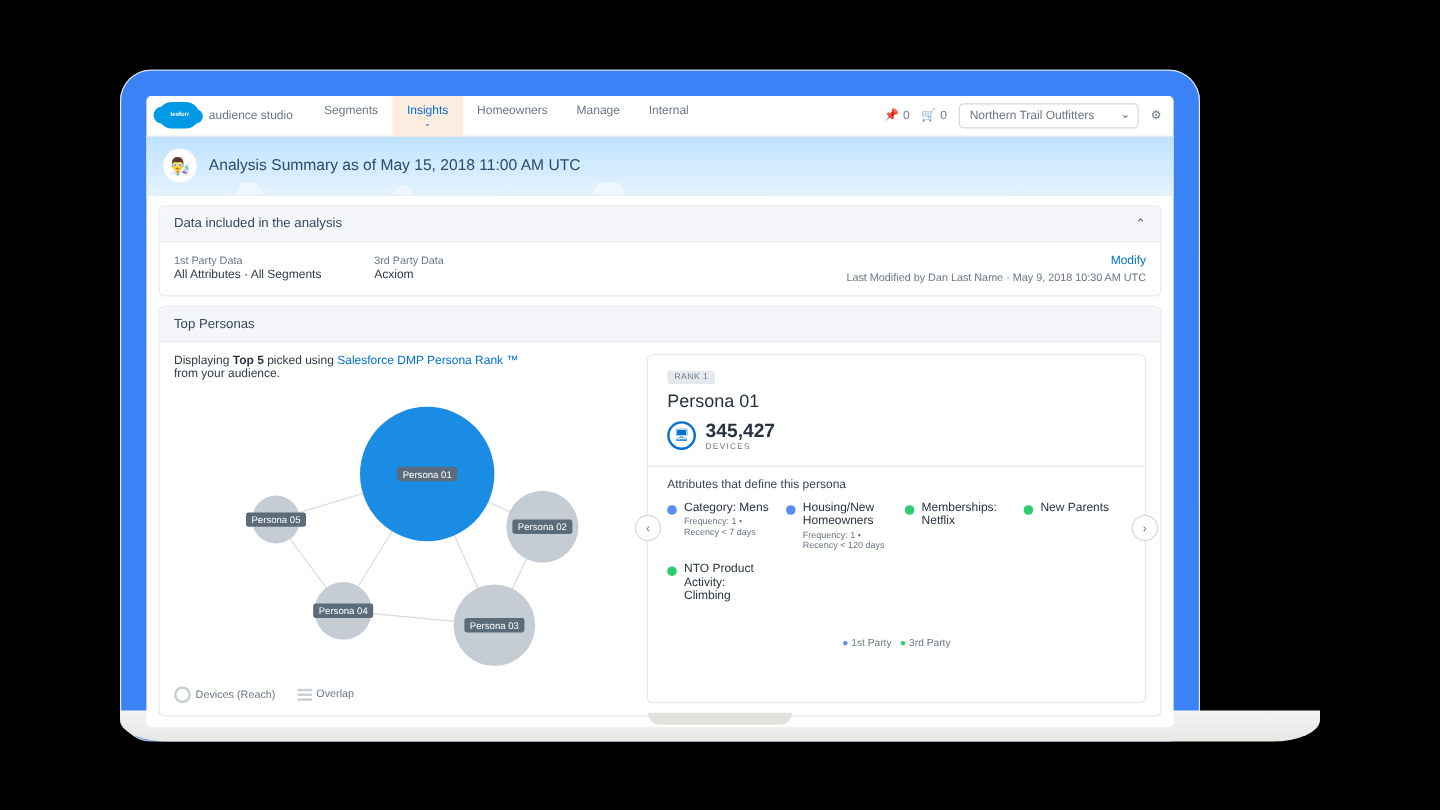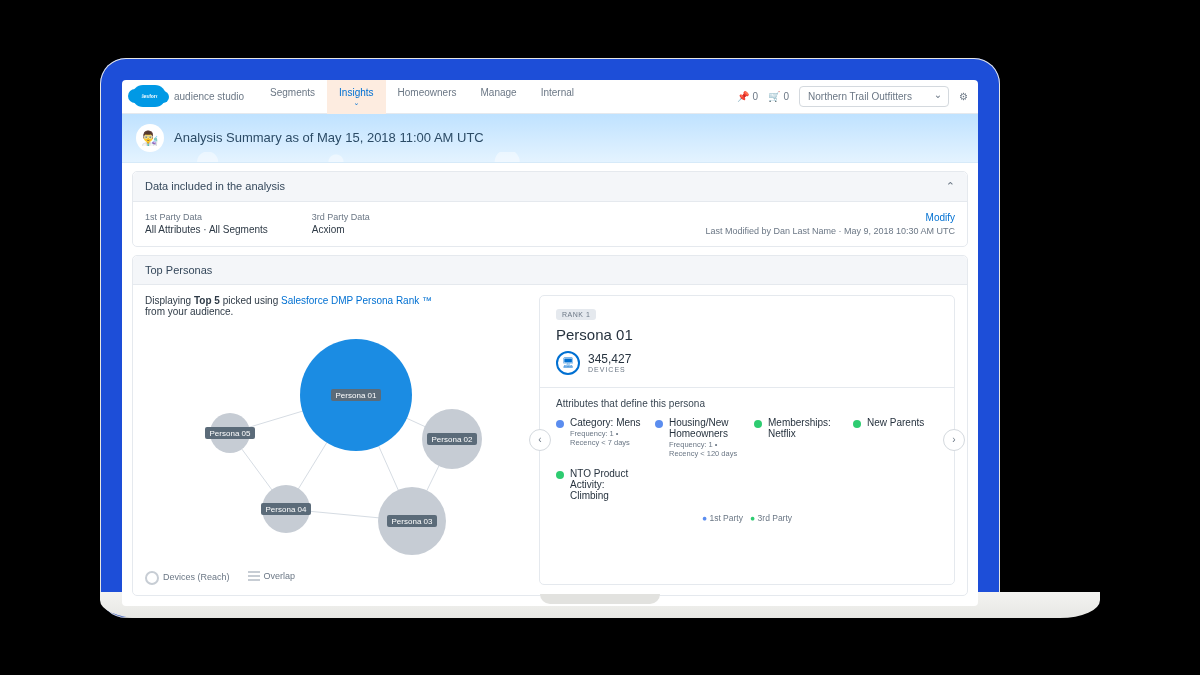--- a/index.html
+++ b/index.html
@@ -12,21 +12,21 @@
     --dark-text:#2e3a46;
     --sky-1:#bfe2ff;
     --sky-2:#e4f3ff;
     --gold:#f2b84b;
     --green:#2ecc71;
   }
   *{box-sizing:border-box;font-family:"Helvetica Neue",Arial,sans-serif}
   body{margin:0;background:#000;display:flex;align-items:center;justify-content:center;height:675px;width:1200px;overflow:hidden}
   
   .laptop{position:relative}
-  .screen-frame{width:900px;height:560px;background:#1d4ed8;border-radius:26px;padding:22px 22px 12px 22px;box-shadow:0 0 0 1px #e5e5e2 inset}
+  .screen-frame{width:900px;height:560px;background:#3b82f6;border-radius:26px;padding:22px 22px 12px 22px;box-shadow:0 0 0 1px #e5e5e2 inset}
   .screen{width:100%;height:100%;background:#fff;border-radius:4px;overflow:auto;font-size:10px;color:var(--dark-text);position:relative}
   .base{width:1000px;height:26px;background:linear-gradient(#f3f3f1,#e7e7e4);border-radius:0 0 40px 40px/0 0 18px 18px;margin:-2px auto 0;box-shadow:0 10px 15px -6px rgba(0,0,0,.25)}
   .notch{width:120px;height:10px;background:#e2e2df;border-radius:0 0 10px 10px;margin:-26px auto 0;position:relative;top:2px}
   
   .topbar{display:flex;align-items:center;height:34px;border-bottom:1px solid var(--grey-200);padding:0 10px;gap:8px}
   .cloud-logo{width:34px;height:22px;background:#0099e5;border-radius:14px;position:relative;display:flex;align-items:center;justify-content:center;color:#fff;font-size:5px;font-weight:700;text-align:center;line-height:1}
   .cloud-logo::before,.cloud-logo::after{content:"";position:absolute;background:#0099e5;border-radius:50%}
   .cloud-logo::before{width:14px;height:14px;left:-4px;top:4px}
   .cloud-logo::after{width:12px;height:12px;right:-3px;top:6px}
   .product-name{font-size:10px;color:#6b7785;font-weight:400;white-space:nowrap}
@@ -58,45 +58,45 @@
   .meta-right{margin-left:auto;text-align:right}
   .link{color:var(--accent);cursor:pointer}
   
   .tp-body{display:flex;gap:12px}
   .bubble-side{flex:1;position:relative;min-height:270px}
   .desc{font-size:10px;color:var(--dark-text);margin-bottom:6px}
   .desc b{font-weight:700}
   svg.bubbles{width:100%;height:240px}
   .bubble-label{fill:#fff;font-size:8px;text-anchor:middle}
   .bubble-box{fill:#5b6b79;rx:2}
-  .legend-row{display:flex;gap:18px;color:var(--grey-text);font-size:9px;margin-top:6px}
+  .legend-row{display:flex;align-items:center;gap:18px;color:var(--grey-text);font-size:9px;margin-top:6px}
   .legend-ic{display:inline-flex;width:14px;height:14px;border:2px solid #c7cdd4;border-radius:50%;margin-right:4px;vertical-align:middle}
   .legend-lines{display:inline-flex;flex-direction:column;gap:2px;margin-right:4px;vertical-align:middle}
   .legend-lines span{display:block;width:12px;height:2px;background:#c7cdd4}
   
   .detail{flex:1;border:1px solid var(--grey-200);border-radius:5px;position:relative;padding:12px 16px}
   .rank-pill{display:inline-block;background:var(--grey-200);color:var(--grey-text);font-size:7px;padding:2px 6px;border-radius:3px;letter-spacing:.5px}
   .persona-h{font-size:15px;margin:6px 0 8px;color:#27333f}
   .device-row{display:flex;align-items:center;gap:8px}
   .device-ic{width:24px;height:24px;border:2px solid var(--accent);border-radius:50%;display:flex;align-items:center;justify-content:center;color:var(--accent)}
-  .device-count{font-size:12px;font-weight:400;color:#27333f}
+  .device-count{font-size:16px;font-weight:700;color:#27333f}
   .device-lbl{font-size:7px;color:var(--grey-text);letter-spacing:1px}
   .hr{border:none;border-top:1px solid var(--grey-200);margin:12px -16px 10px}
   .attr-head{font-size:10px;color:#3a4753;margin-bottom:8px}
   .attr-grid{display:grid;grid-template-columns:1fr 1fr 1fr 1fr;gap:10px 14px}
   .attr{display:flex;gap:6px;align-items:flex-start}
   .dot{width:8px;height:8px;border-radius:50%;margin-top:3px;flex:none}
   .dot.blue{background:#5b8def}
   .dot.green{background:var(--green)}
   .attr-name{font-size:10px;color:#27333f}
   .attr-sub{font-size:7.5px;color:var(--grey-text);margin-top:1px}
   .navround{position:absolute;top:50%;width:22px;height:22px;border:1px solid var(--grey-300);border-radius:50%;background:#fff;display:flex;align-items:center;justify-content:center;color:var(--grey-text);cursor:pointer;transform:translateY(-50%)}
   .navround.left{left:-11px}
   .navround.right{right:-11px}
-  .legend-center{text-align:center;font-size:8.5px;color:var(--grey-text);margin-top:12px}
+  .legend-center{text-align:center;font-size:8.5px;color:var(--grey-text);margin-top:28px}
   .legend-center .d1{color:#5b8def}
   .legend-center .d2{color:var(--green)}
   .cta{display:block;margin:8px auto 0;background:var(--accent);color:#fff;border:none;border-radius:4px;padding:7px 14px;font-size:10px;cursor:pointer}
   .chev-up{color:var(--grey-text);cursor:pointer}
 </style>
 </head>
 <body>
 
 <div class="laptop">
   <div class="screen-frame">

